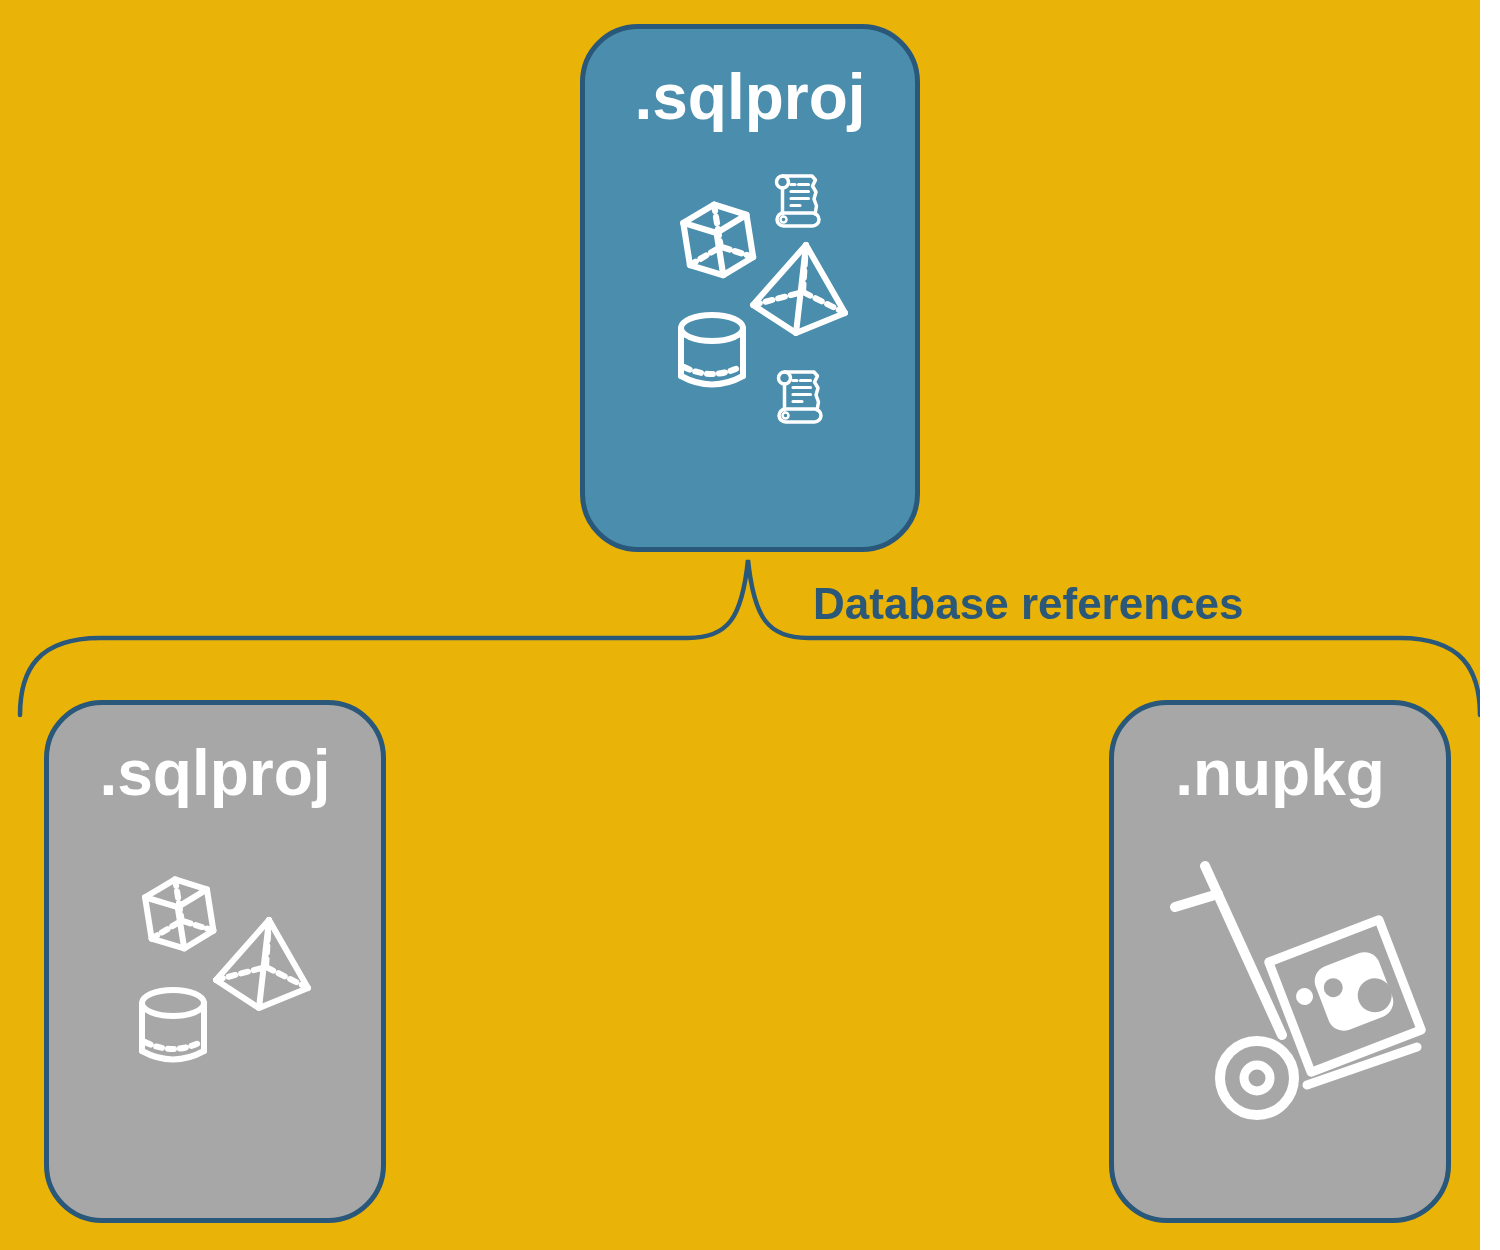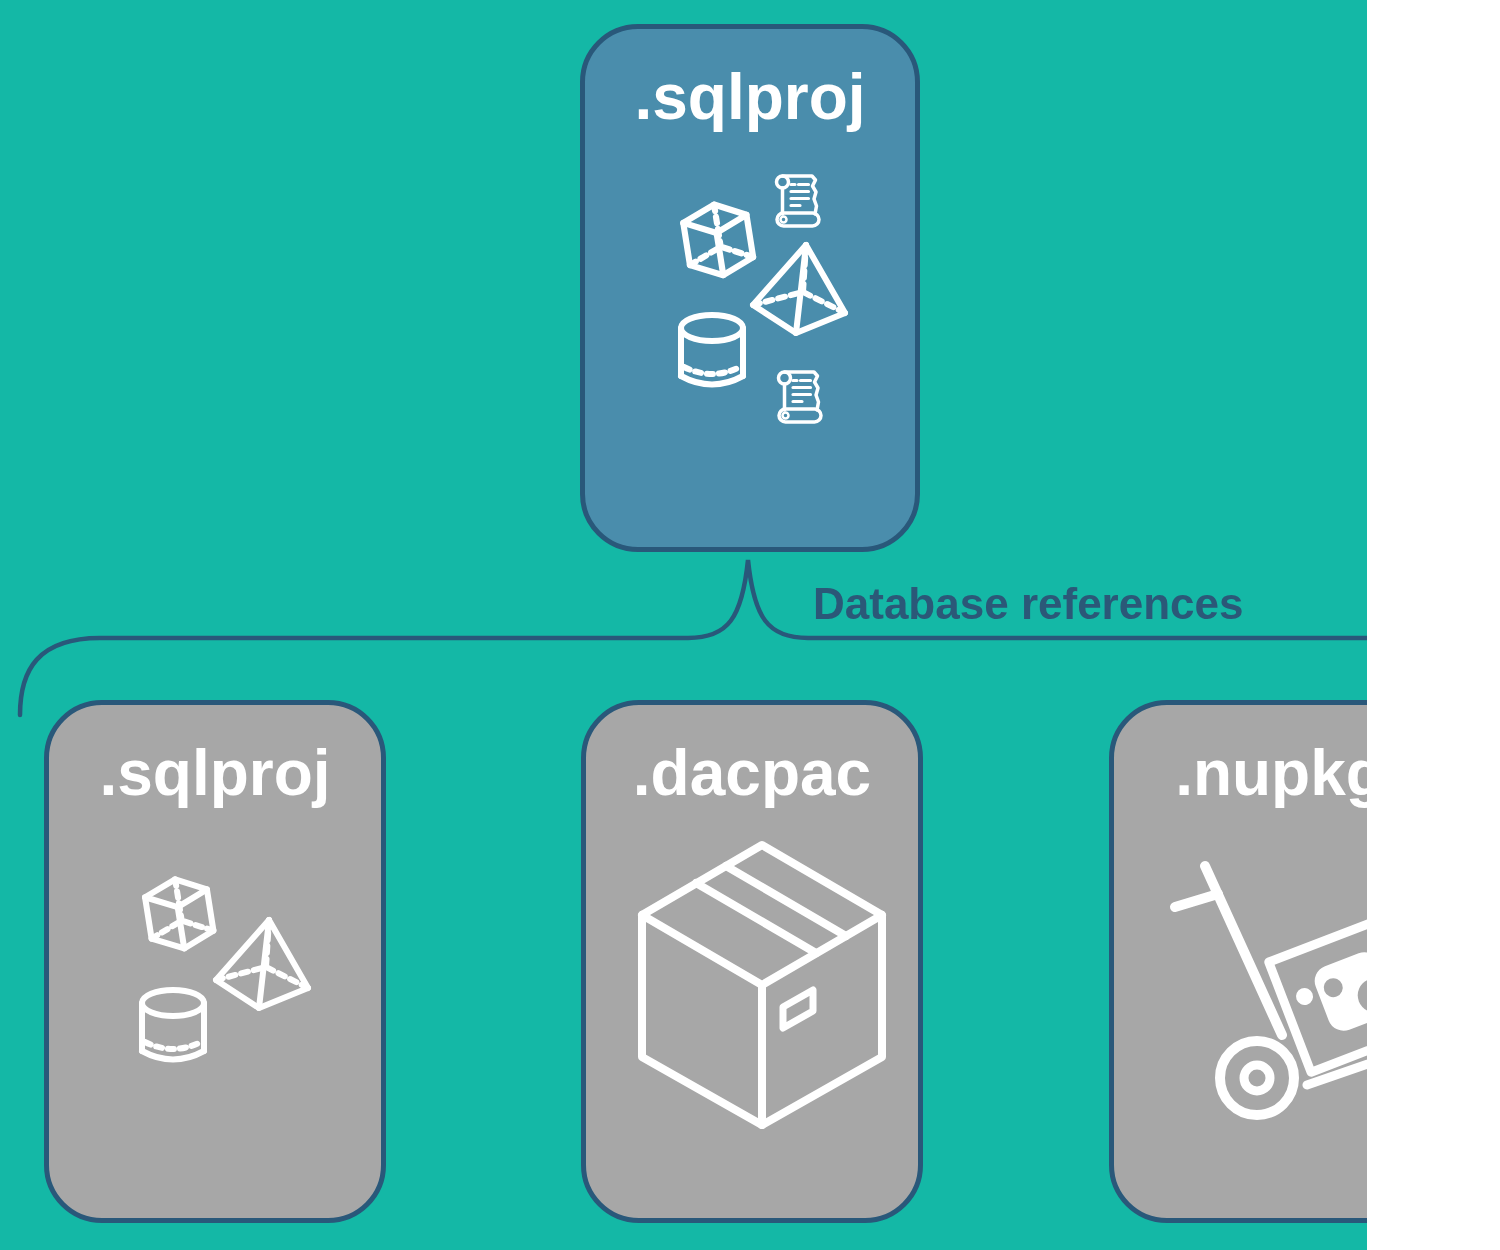--- a/index.html
+++ b/index.html
@@ -1,17 +1,17 @@
 <!DOCTYPE html>
 <html><head>
 <meta charset="utf-8">
 <style>
   html,body{margin:0;padding:0;background:#ffffff;}
   .canvas{
-    position:relative;width:1367px;height:1250px;background:#14b8a6;overflow:hidden;
+    position:relative;width:1480px;height:1250px;background:#eab308;overflow:hidden;
     font-family:"Liberation Sans", sans-serif;
   }
   .card{
     position:absolute;border:5px solid #29587a;border-radius:58px;box-sizing:border-box;
   }
   .card.root{left:580px;top:24px;width:340px;height:528px;background:#4a8dac;}
   .card.child{top:700px;width:342px;height:523px;background:#a7a7a7;}
   .card.child.c0{left:44px;}
   .card.child.c1{left:581px;}
   .card.child.c2{left:1109px;}
@@ -106,26 +106,20 @@
 
   <div class="card child c0">
     <div class="card-label">.sqlproj</div>
     <svg class="card-icons" width="342" height="513" viewBox="0 0 342 513">
       <use href="#icon-cube" transform="translate(86,163) scale(0.93)"></use>
       <use href="#icon-pyramid" transform="translate(163,211)"></use>
       <use href="#icon-cylinder" transform="translate(89,283)"></use>
     </svg>
   </div>
 
-  <div class="card child c1">
-    <div class="card-label">.dacpac</div>
-    <svg class="card-icons" width="342" height="513" viewBox="0 0 342 513">
-      <use href="#icon-package" transform="translate(56,140)"></use>
-    </svg>
-  </div>
 
   <div class="card child c2">
     <div class="card-label">.nupkg</div>
     <svg class="card-icons" width="342" height="513" viewBox="0 0 342 513">
       <use href="#icon-dolly" transform="translate(58,158)"></use>
     </svg>
   </div>
 
 </div>
 

